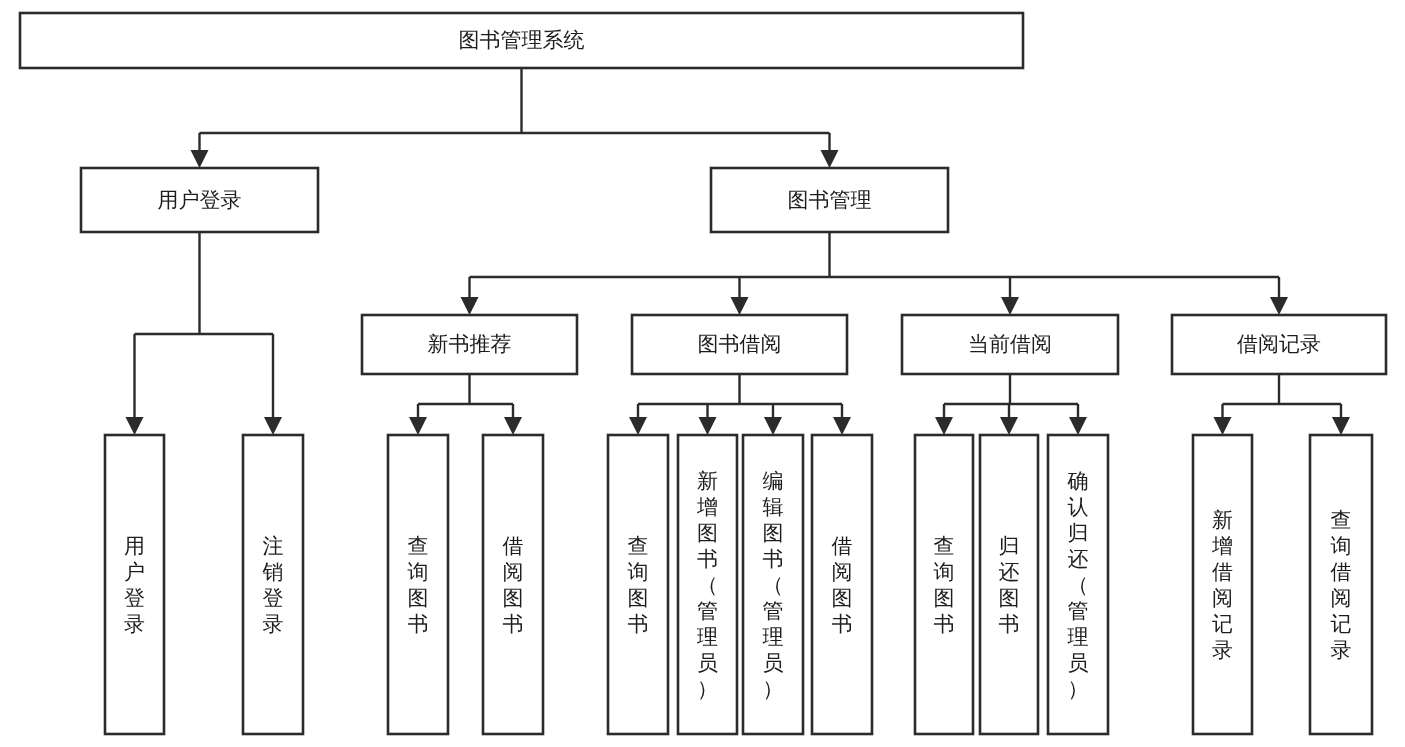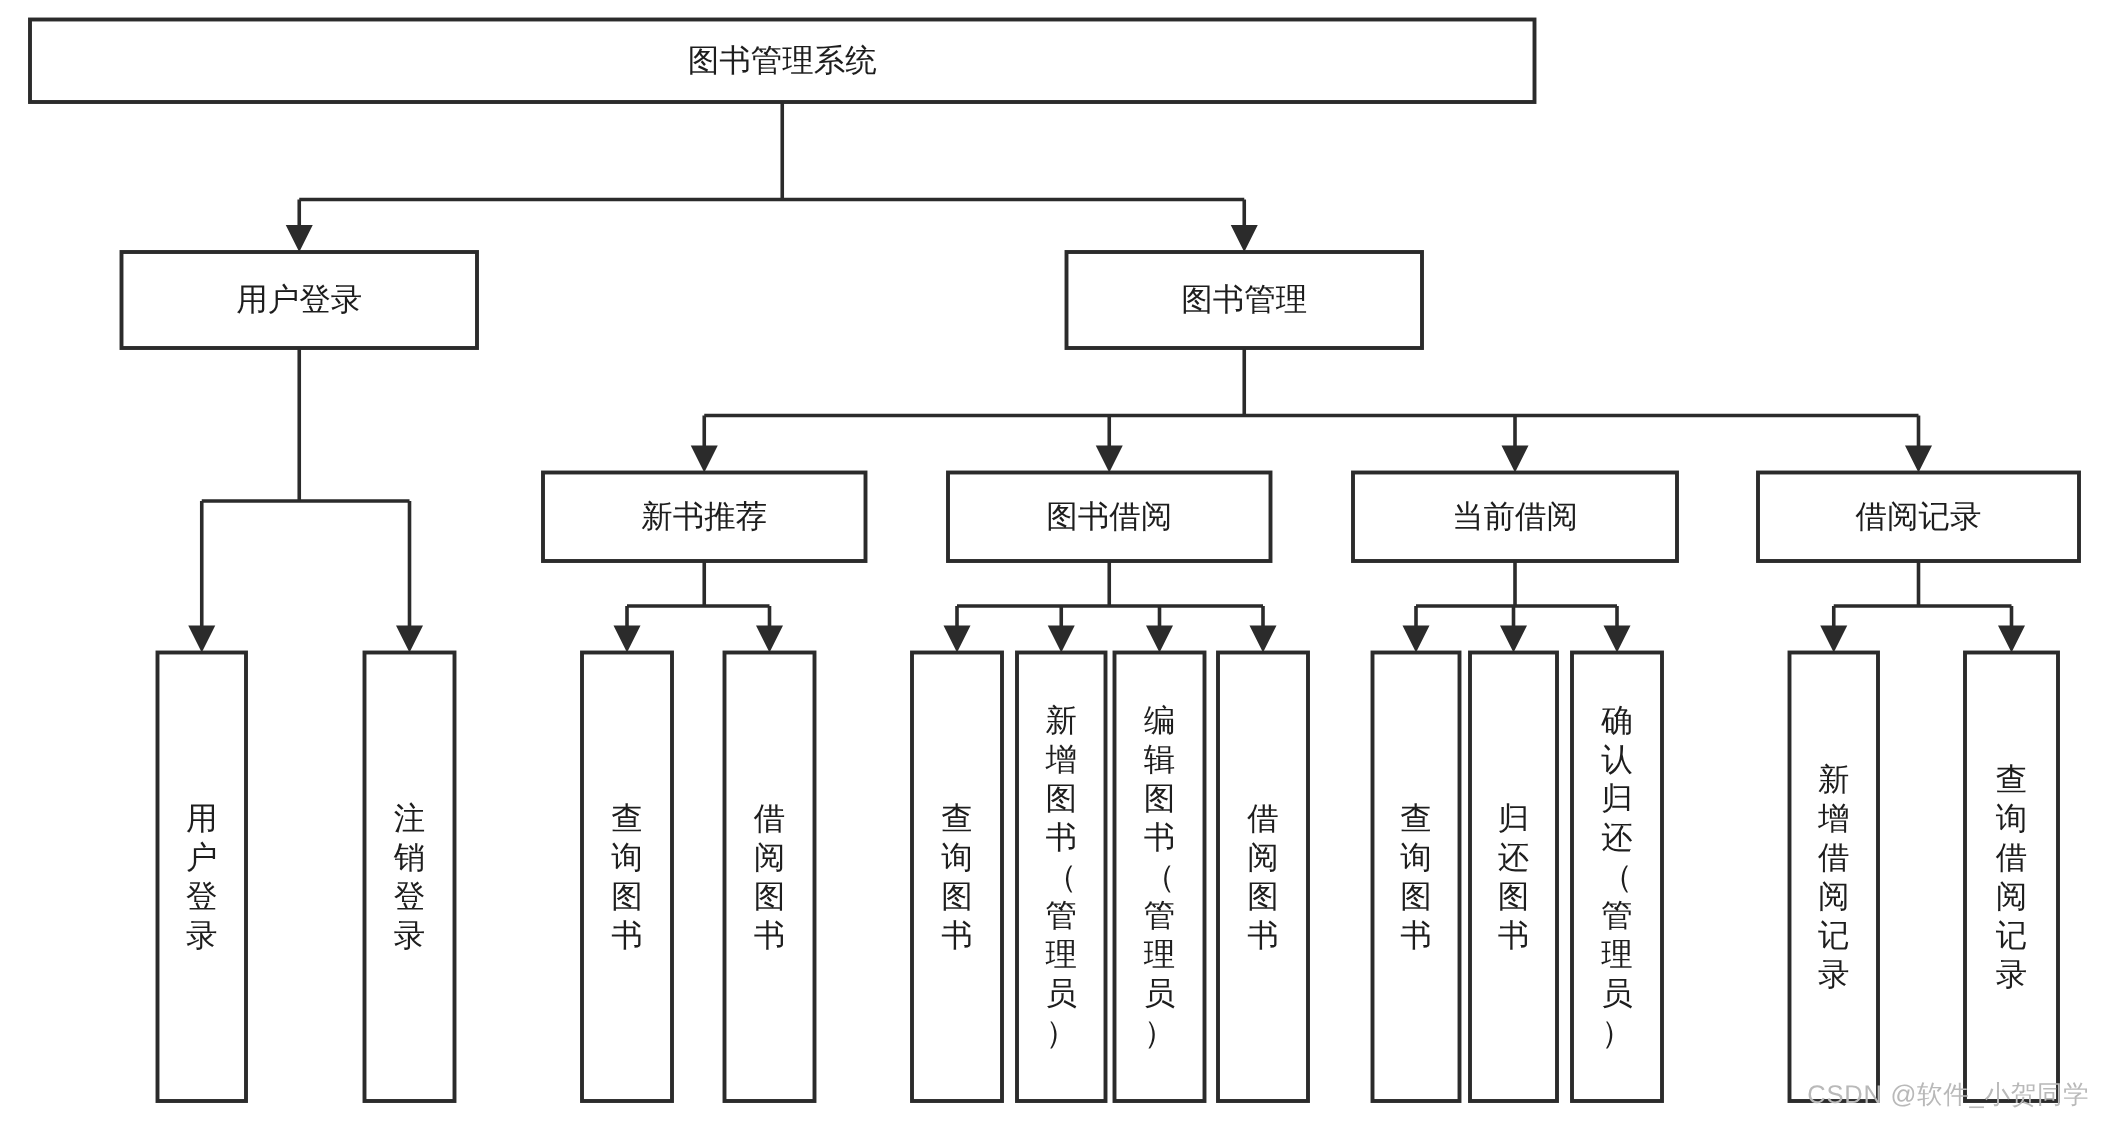--- a/index.html
+++ b/index.html
@@ -219,15 +219,14 @@
           <text x="1222.5" y="526.5" class="node-label-vertical"><tspan x="1222.5" dy="0">新</tspan><tspan x="1222.5" dy="26">增</tspan><tspan x="1222.5" dy="26">借</tspan><tspan x="1222.5" dy="26">阅</tspan><tspan x="1222.5" dy="26">记</tspan><tspan x="1222.5" dy="26">录</tspan></text>
         </g>
         <g>
           <rect x="1310" y="435" width="62" height="299" class="node-rect"></rect>
           <text x="1341" y="526.5" class="node-label-vertical"><tspan x="1341" dy="0">查</tspan><tspan x="1341" dy="26">询</tspan><tspan x="1341" dy="26">借</tspan><tspan x="1341" dy="26">阅</tspan><tspan x="1341" dy="26">记</tspan><tspan x="1341" dy="26">录</tspan></text>
         </g>
       </g>
 
   </svg>
 
-  <div class="watermark">CSDN @软件_小贺同学</div>
 
 </div>
 
 </body></html>

